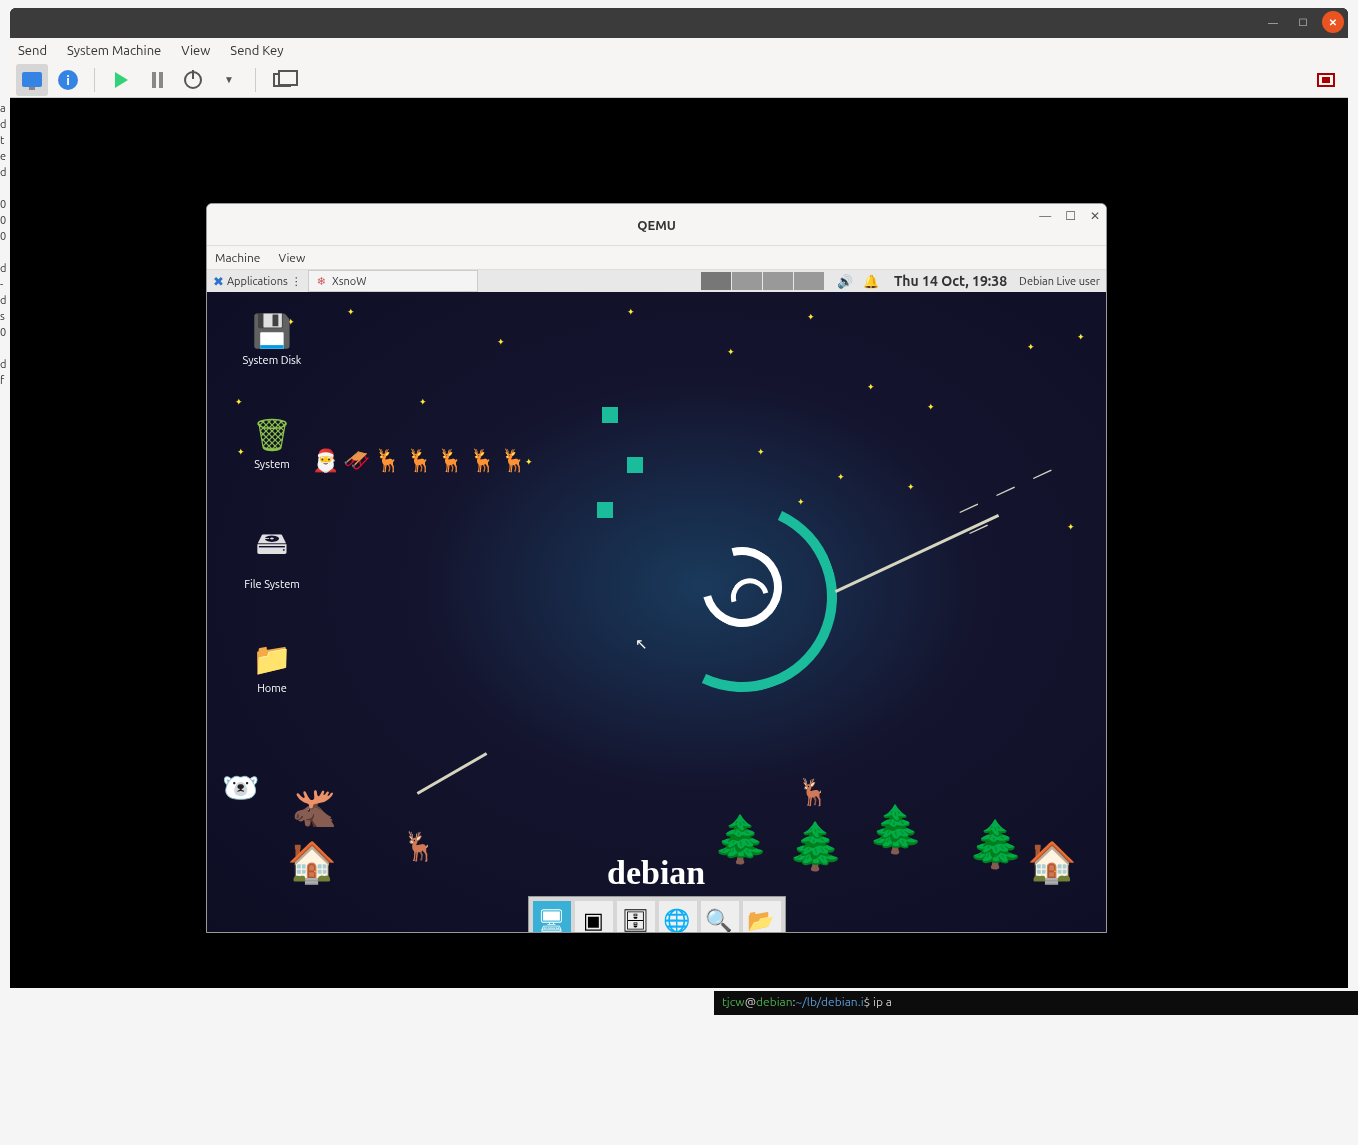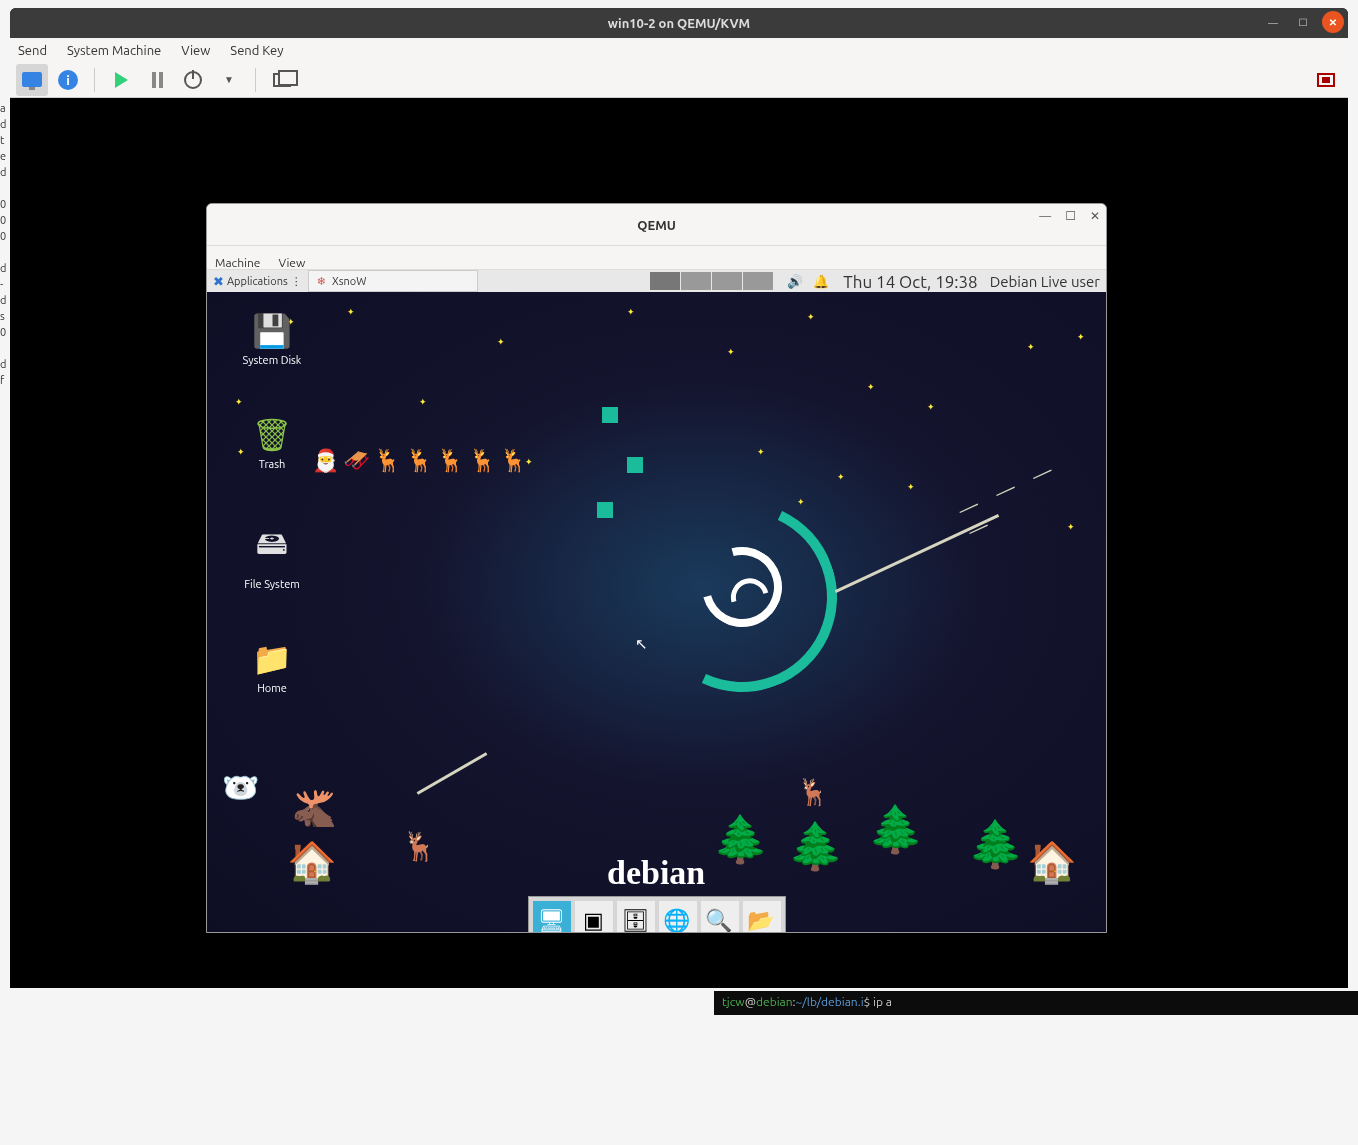--- a/index.html
+++ b/index.html
@@ -49,36 +49,36 @@
 .vm-area { flex: 1; background: #000; position: relative; }
 
 
 .inner-window { position: absolute; left: 196px; top: 105px; width: 901px; height: 730px; background: #fff; border: 1px solid #999; border-radius: 6px 6px 0 0; overflow: hidden; box-shadow: 0 3px 20px rgba(0,0,0,0.5); }
 
 .inner-titlebar { height: 42px; background: #f6f5f4; display: flex; align-items: center; position: relative; border-bottom: 1px solid #ddd; }
 .inner-title { flex: 1; text-align: center; color: #333; font-size: 13px; font-weight: bold; }
 .inner-tb-controls { position: absolute; right: 6px; top: 5px; display: flex; gap: 14px; color: #555; font-size: 12px; }
 .inner-tb-controls span { cursor: pointer; }
 
-.inner-menubar { height: 24px; background: #f6f5f4; display: flex; align-items: flex-end; padding: 0 8px; gap: 18px; font-size: 12px; color: #333; border-bottom: 1px solid #ddd; }
+.inner-menubar { height: 24px; background: #f6f5f4; display: flex; align-items: center; padding: 0 8px; gap: 18px; font-size: 12px; color: #333; border-bottom: 1px solid #ddd; }
 
 
 .xfce-panel { height: 22px; background: #e8e8e8; display: flex; align-items: center; font-size: 11px; color: #333; }
 .apps-btn { display: flex; align-items: center; gap: 3px; padding: 0 6px; cursor: pointer; }
 .apps-btn .mouse { color: #2b73cc; font-size: 13px; }
 .taskbar-item { display: flex; align-items: center; gap: 6px; padding: 0 8px; height: 100%; background: #f4f4f4; border: 1px solid #ccc; min-width: 170px; cursor: pointer; }
 .snow-ico { color: #cc5555; font-size: 11px; }
 .panel-spacer { flex: 1; }
 .workspaces { display: flex; gap: 1px; margin-right: 6px; }
 .workspaces .ws { width: 30px; height: 18px; background: #999; }
 .workspaces .ws.active { background: #777; }
 .tray { display: flex; align-items: center; gap: 10px; padding: 0 8px; }
 .tray-icon { font-size: 13px; color: #444; }
-.dt { font-size: 17px; padding: 0 6px; }
-.user-label { font-size: 15px; padding: 0 6px; }
+.dt { font-size: 14px; padding: 0 6px; font-weight: bold; }
+.user-label { font-size: 11px; padding: 0 6px; }
 
 
 .xfce-desktop { position: relative; height: calc(100% - 76px); background: radial-gradient(ellipse at 55% 45%, #1a3a5c 0%, #14142e 40%, #0d0d24 100%); overflow: hidden; }
 
 
 .star { position: absolute; color: #ffeb3b; font-size: 9px; pointer-events: none; }
 .s1{left:80px;top:25px}.s2{left:140px;top:15px}.s3{left:290px;top:45px}.s4{left:420px;top:15px}.s5{left:600px;top:20px}
 .s6{left:520px;top:55px}.s7{left:660px;top:90px}.s8{left:720px;top:110px}.s9{left:820px;top:50px}.s10{left:870px;top:40px}
 .s11{left:28px;top:105px}.s12{left:212px;top:105px}.s13{left:30px;top:155px}.s14{left:318px;top:165px}.s15{left:550px;top:155px}
 .s16{left:700px;top:190px}.s17{left:630px;top:180px}.s18{left:590px;top:205px}.s19{left:860px;top:230px}
@@ -132,21 +132,20 @@
 .term-strip .p { color: #5c9bd6; }
 .term-strip .c { color: #ccc; }
 </style>
 </head>
 <body>
 
 <div class="edge-left">a<br>d<br>t<br>e<br>d<br><br>0<br>0<br>0<br><br>d<br>-<br>d<br>s<br>0<br><br>d<br>f</div>
 
 <div class="outer-window">
   <div class="outer-titlebar">
-    <div class="outer-title">win10-2 on QEMU/KVM</div>
     <div class="titlebar-controls">
       <div class="tb-btn tb-min"></div>
       <div class="tb-btn tb-max"></div>
       <div class="tb-btn tb-close"></div>
     </div>
   </div>
 
   <div class="outer-menubar">
     <span class="menu-item">Send</span>
     <span class="menu-item">System Machine</span>
@@ -263,21 +262,21 @@
           <div class="swirl-ring"></div>
           <div class="swirl-inner"></div>
         </div>
         <div class="spoke spk1"></div>
         <div class="spoke spk2"></div>
         <div class="dashes">— — — —</div>
         <div class="debian-text">debian</div>
 
         <div class="d-icons">
           <div class="d-ico floppy"><span class="glyph">💾</span><span>System Disk</span></div>
-          <div class="d-ico trash"><span class="glyph">🗑</span><span>Trash</span></div>
+          <div class="d-ico trash"><span class="glyph">🗑</span><span>System</span></div>
           <div class="d-ico fs"><span class="glyph">🖴</span><span>File System</span></div>
           <div class="d-ico home"><span class="glyph">📁</span><span>Home</span></div>
         </div>
 
         <div class="sleigh">🎅🛷<span class="reindeer">🦌🦌🦌🦌🦌</span></div>
         <div class="polar">🐻‍❄️</div>
         <div class="moose">🫎</div>
         <div class="reindr2">🦌</div>
         <div class="reindr3">🦌</div>
         <div class="house1">🏠</div>

